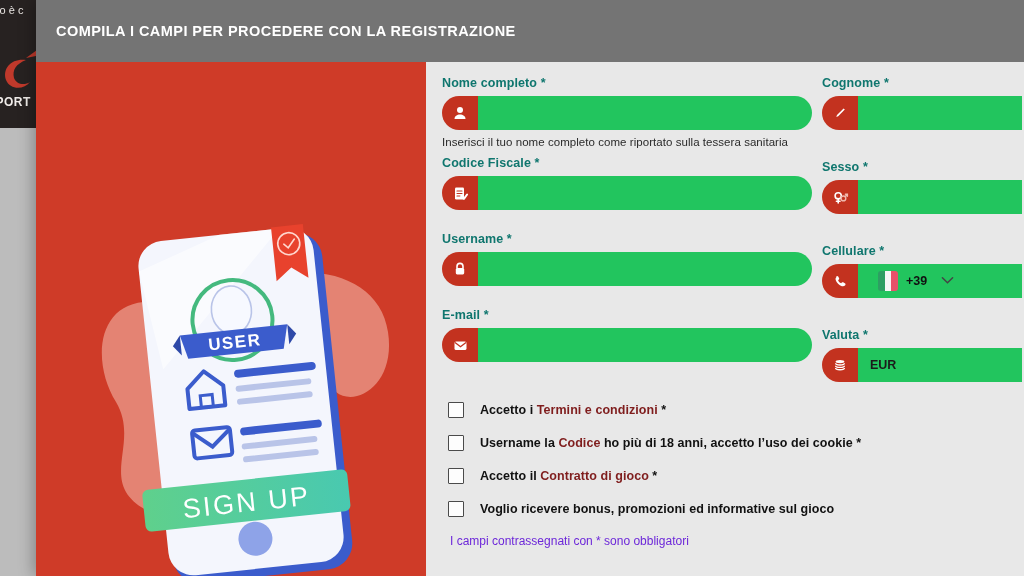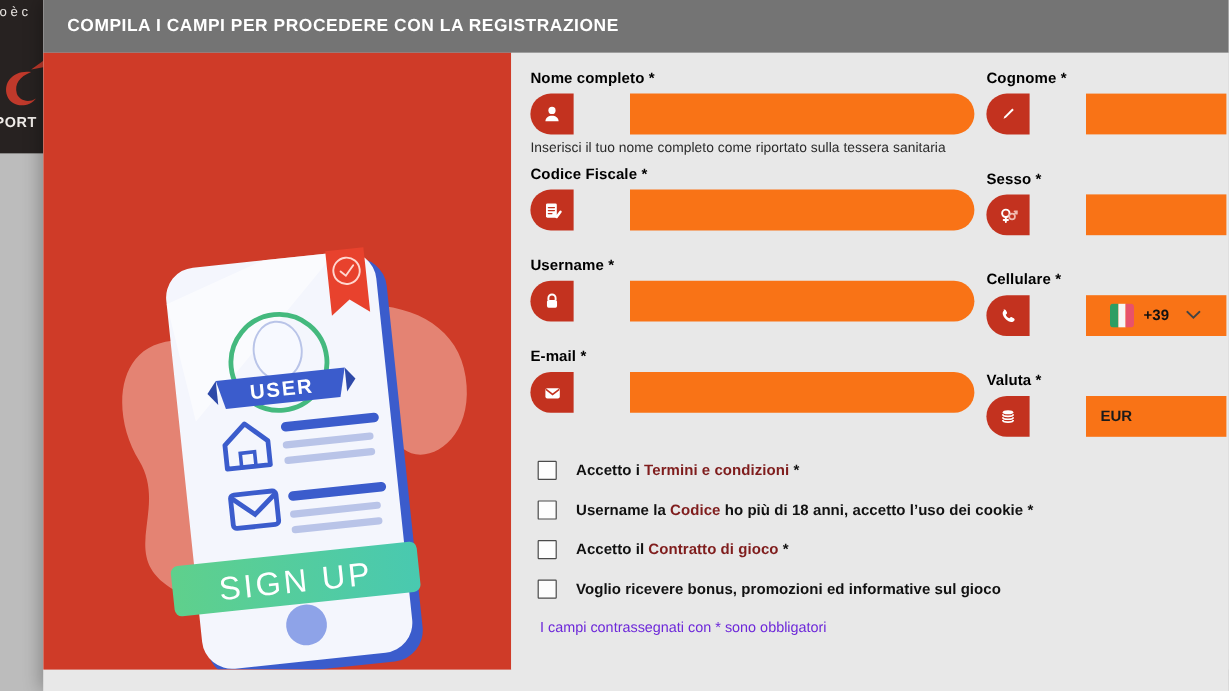--- a/index.html
+++ b/index.html
@@ -32,21 +32,21 @@
   .bg-lower { position: absolute; left:0; top:128px; width:108px; bottom:0; background:#bcbcbc; }
 
   
   .modal {
     position: absolute; left: 36px; top: 0; width: 988px; height: 576px;
     background: #e8e8e8;
     box-shadow: -3px 0 14px rgba(0,0,0,.28);
     overflow: hidden;
   }
   .modal-header {
-    height: 44px; background: #747474;
+    height: 62px; background: #747474;
     display: flex; align-items: center; padding: 0 0 0 20px;
   }
   .modal-title {
     color: #ffffff; font-size: 14.5px; font-weight: bold;
     letter-spacing: .45px;
   }
   .modal-body { display: flex; height: 514px; }
 
   
   .illus-panel {
@@ -60,35 +60,35 @@
     flex: 1; background: #e8e8e8; position: relative;
     padding: 14px 0 0 16px;
   }
   .grid {
     display: flex; flex-wrap: wrap; width: 100%;
   }
   .col-left  { width: 380px; padding-right: 10px; }
   .col-right { width: 200px; }
   .field { margin-bottom: 4px; }
   .field-label {
-    font-size: 12.5px; font-weight: bold; color: #000000;
+    font-size: 12.5px; font-weight: bold; color: #0f766e;
     margin-bottom: 6px; display: block; letter-spacing: .1px;
   }
   .input-row { display: flex; align-items: stretch; height: 34px; }
   .icon-badge {
     width: 36px; flex: 0 0 36px; background: #c3321f;
     border-top-left-radius: 18px; border-bottom-left-radius: 18px;
     display: flex; align-items: center; justify-content: center;
   }
   .icon-badge svg { display: block; }
   .input-box {
-    flex: 1; background: #f97316;
+    flex: 1; background: #22c55e;
     border-top-right-radius: 17px; border-bottom-right-radius: 17px;
     display: flex; align-items: center; padding-left: 12px;
-    font-size: 12.5px; color: #222; margin-left: 47px;
+    font-size: 12.5px; color: #222;
   }
   .input-box.flat-right { border-top-right-radius: 0; border-bottom-right-radius: 0; }
   .hint {
     font-size: 11.5px; color: #2a2a2a; margin-top: 6px; letter-spacing: .05px;
   }
   .value-text { font-weight: bold; font-size: 12.5px; color: #1b1b1b; }
 
   
   .phone-inner { display: flex; align-items: center; gap: 8px; padding-left: 8px; }
   .flag { width: 20px; height: 20px; border-radius: 3px; overflow: hidden; display: flex; }

